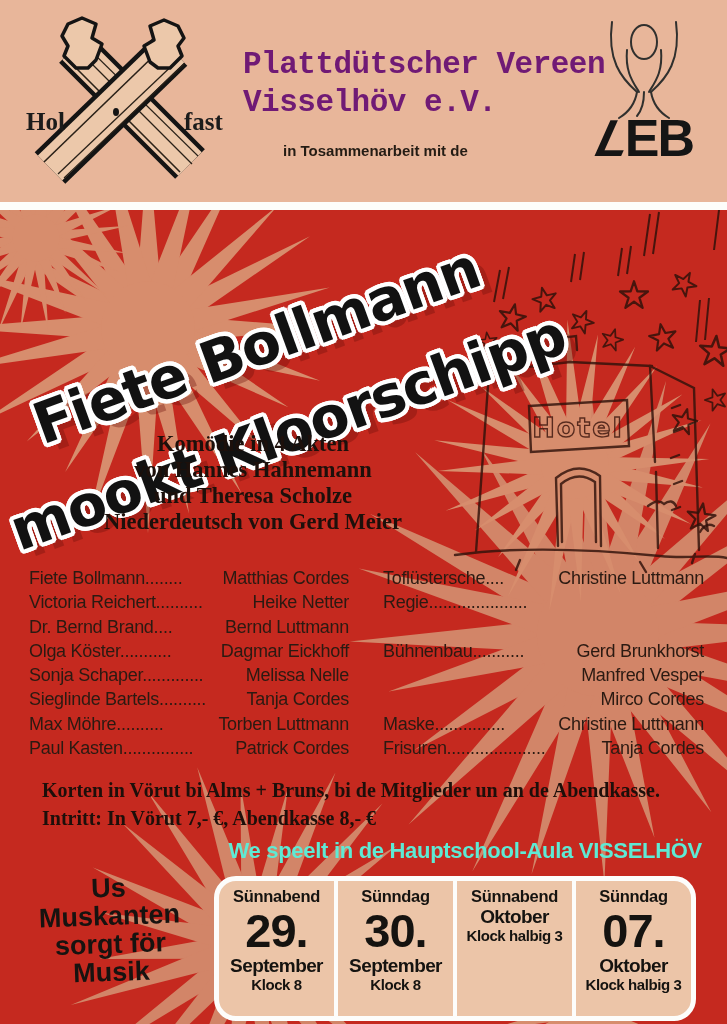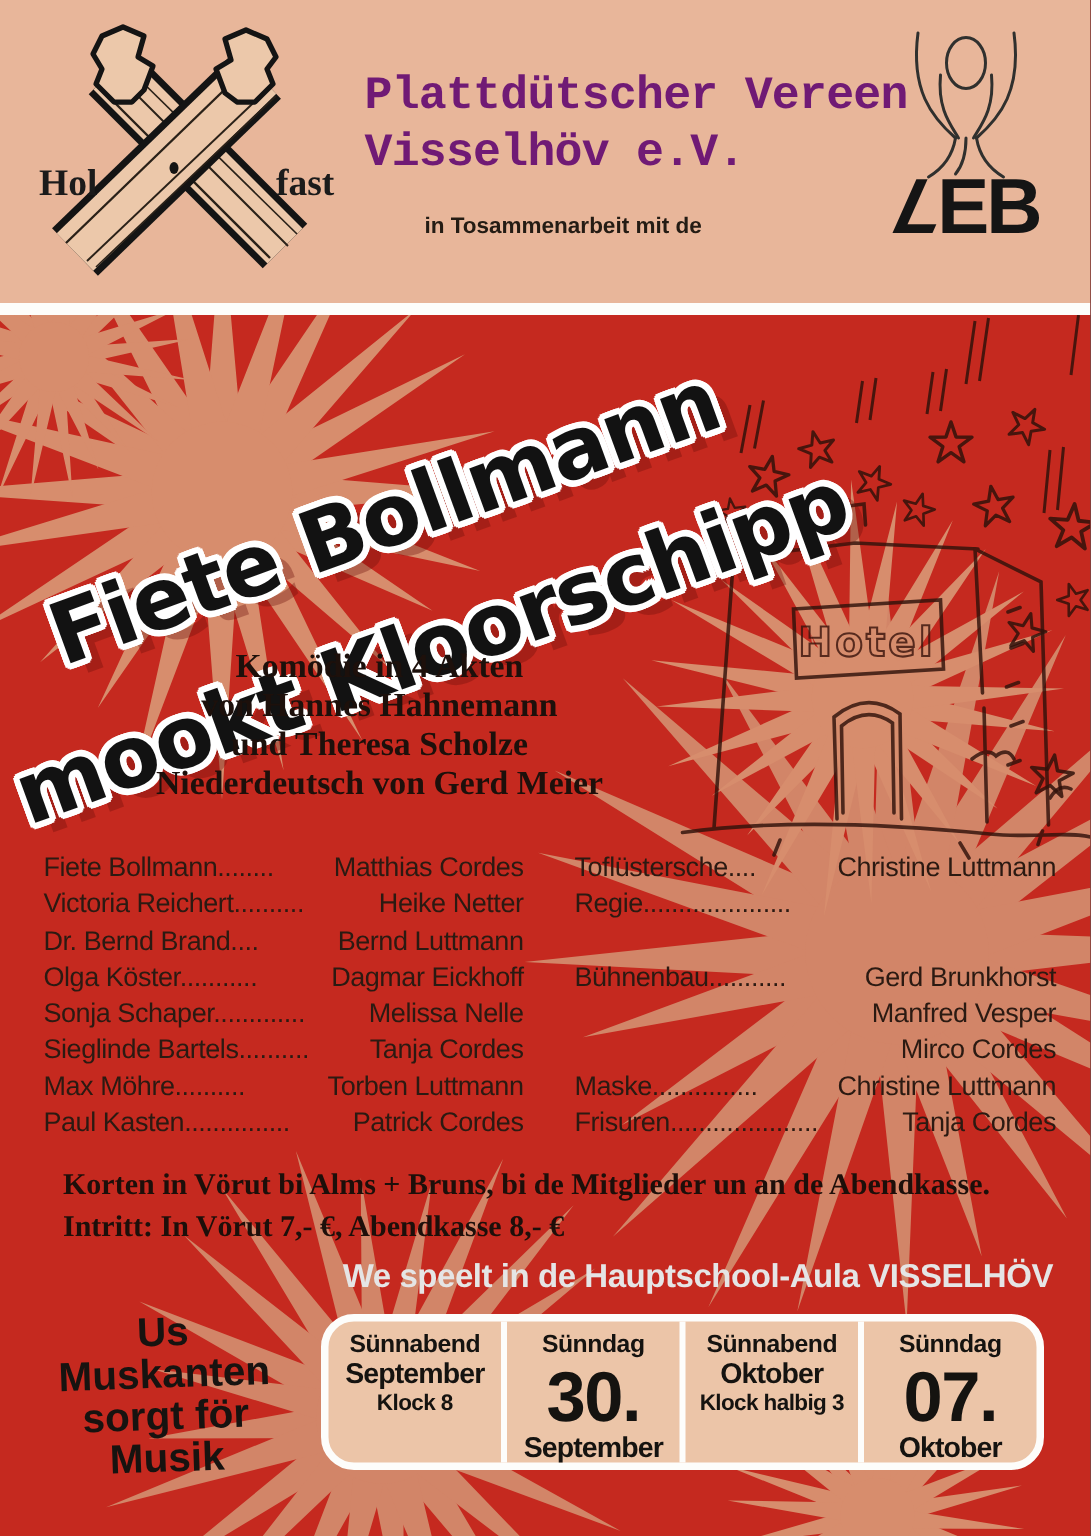--- a/index.html
+++ b/index.html
@@ -40,29 +40,29 @@
 
   
   .cast{font-size:18px;line-height:24.3px;letter-spacing:-0.3px;color:#2b1a12;}
   .cast .crow{display:flex;justify-content:space-between;height:24.3px;white-space:nowrap;}
   .cast-left{left:29px;top:566px;width:320px;}
   .cast-right{left:383px;top:566px;width:321px;}
 
   
   .ticket{left:42px;top:777px;font-family:"Liberation Serif",serif;font-weight:bold;
           font-size:20px;line-height:27.5px;color:#1d0f0a;white-space:nowrap;}
-  .venue{right:25px;top:838px;font-weight:bold;font-size:22px;color:#e5e5e5;
+  .venue{right:25px;top:838px;font-weight:bold;font-size:22px;color:#5eead4;
          letter-spacing:-0.3px;white-space:nowrap;}
 
   
   .music{left:10px;top:874px;width:200px;text-align:center;font-weight:bold;font-size:27px;
          line-height:28px;color:#171310;transform:rotate(-2deg);}
 
   
-  .dates{left:214px;top:876px;width:482px;height:104px;box-sizing:border-box;
+  .dates{left:214px;top:876px;width:482px;height:145px;box-sizing:border-box;
          background:#ecc5a8;border:5px solid #fdfdfb;border-radius:22px;display:flex;}
   .dates .col{flex:1;text-align:center;padding-top:5px;color:#151310;overflow:hidden;}
   .dates .col + .col{border-left:4px solid #fdfdfb;text-align:center;}
   .d-day{font-weight:bold;font-size:16.5px;line-height:20px;letter-spacing:-0.3px;}
   .d-num{font-weight:bold;font-size:47px;line-height:49px;letter-spacing:-1px;}
   .d-month{font-weight:bold;font-size:19px;line-height:21px;letter-spacing:-0.6px;}
   .d-time{font-weight:bold;font-size:15px;line-height:18px;letter-spacing:-0.4px;}
 </style>
 </head>
 <body>
@@ -269,20 +269,21 @@
   <div class="layer music">
     <div>Us</div>
     <div>Muskanten</div>
     <div>sorgt för</div>
     <div>Musik</div>
   </div>
 
   <div class="layer dates">
     <div class="col">
       <div class="d-day">Sünnabend</div>
+      <div class="d-num">29.</div>
       <div class="d-month">September</div>
       <div class="d-time">Klock 8</div>
     </div>
     <div class="col">
       <div class="d-day">Sünndag</div>
       <div class="d-num">30.</div>
       <div class="d-month">September</div>
       <div class="d-time">Klock 8</div>
     </div>
     <div class="col">

